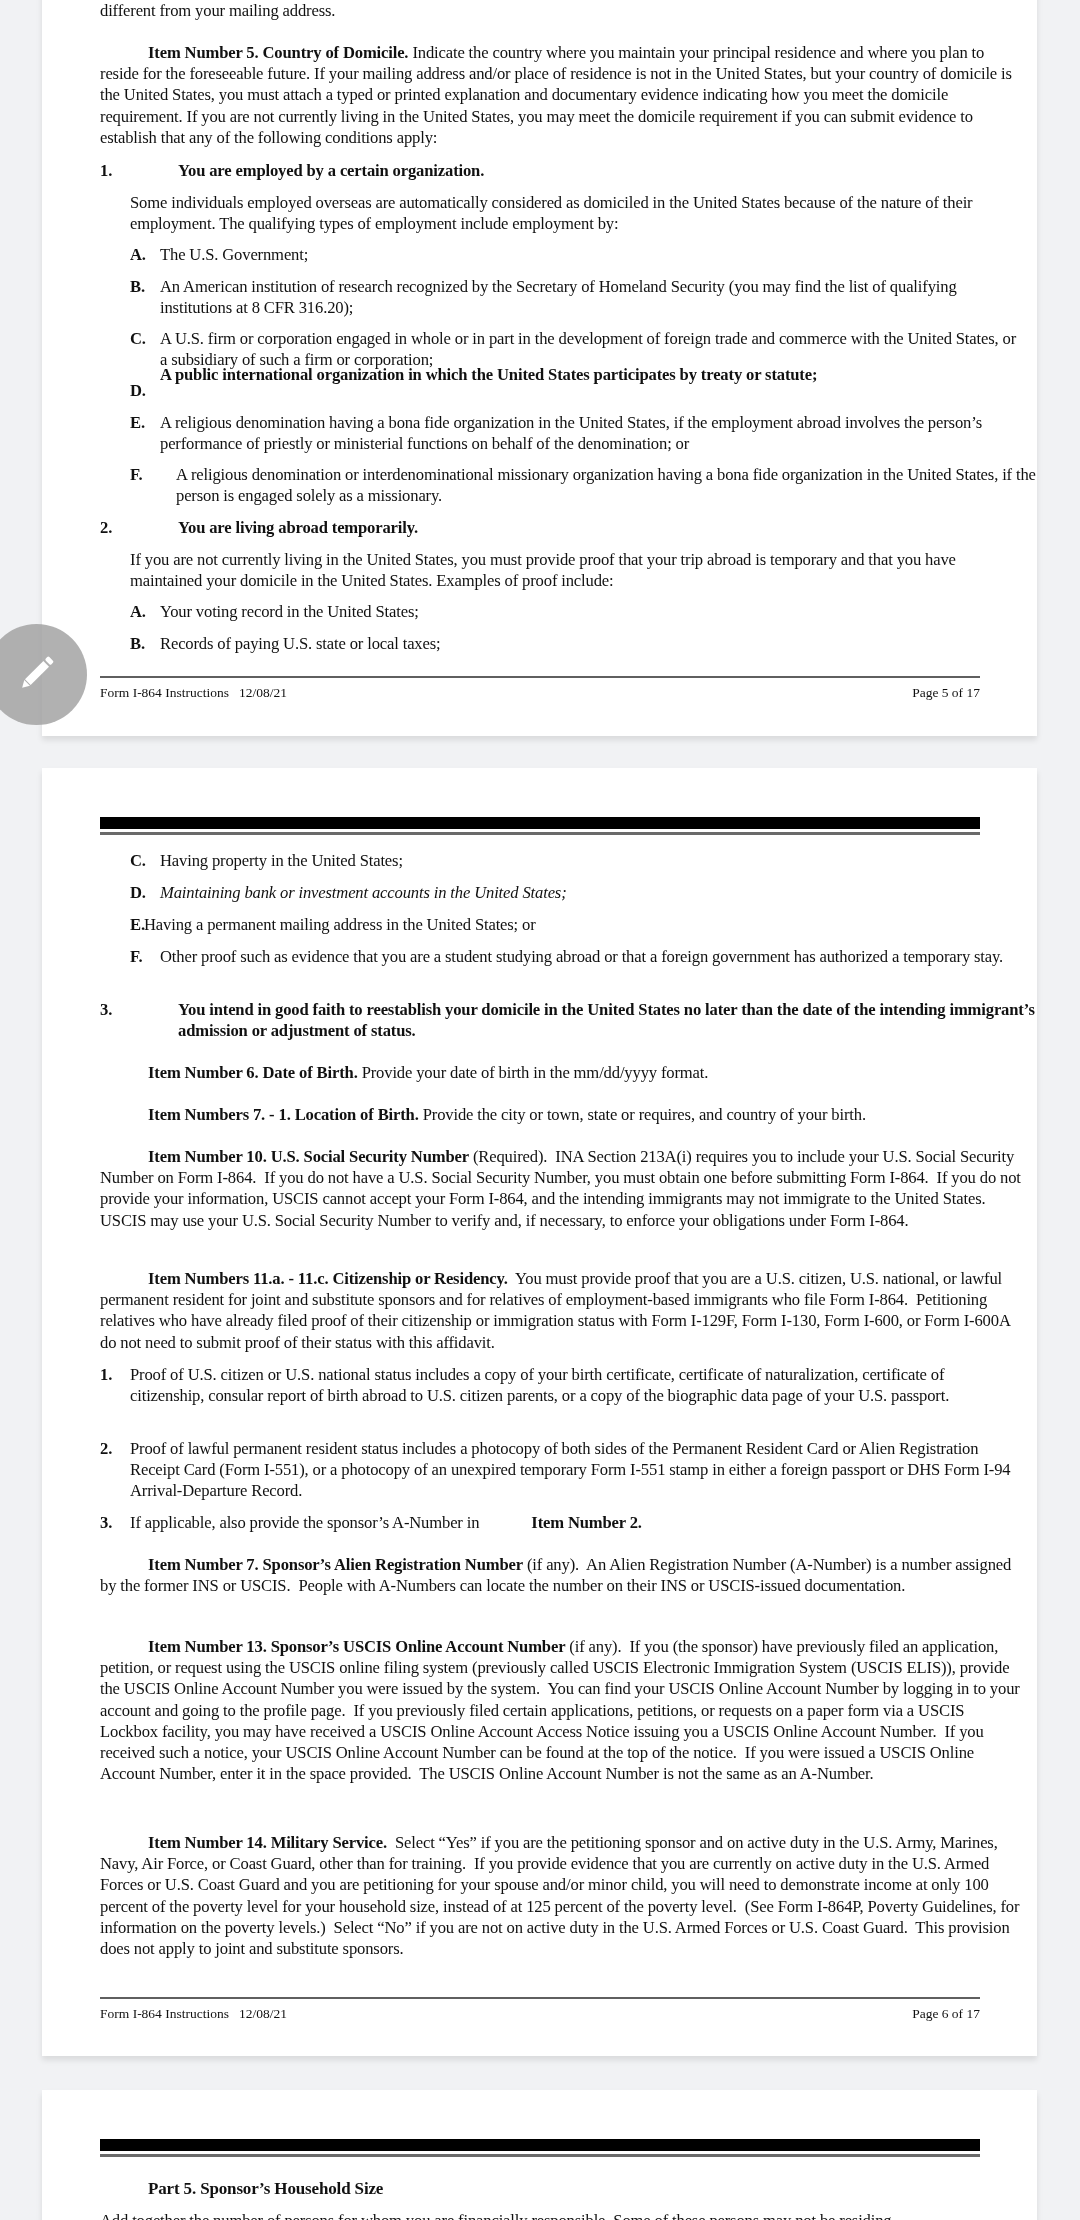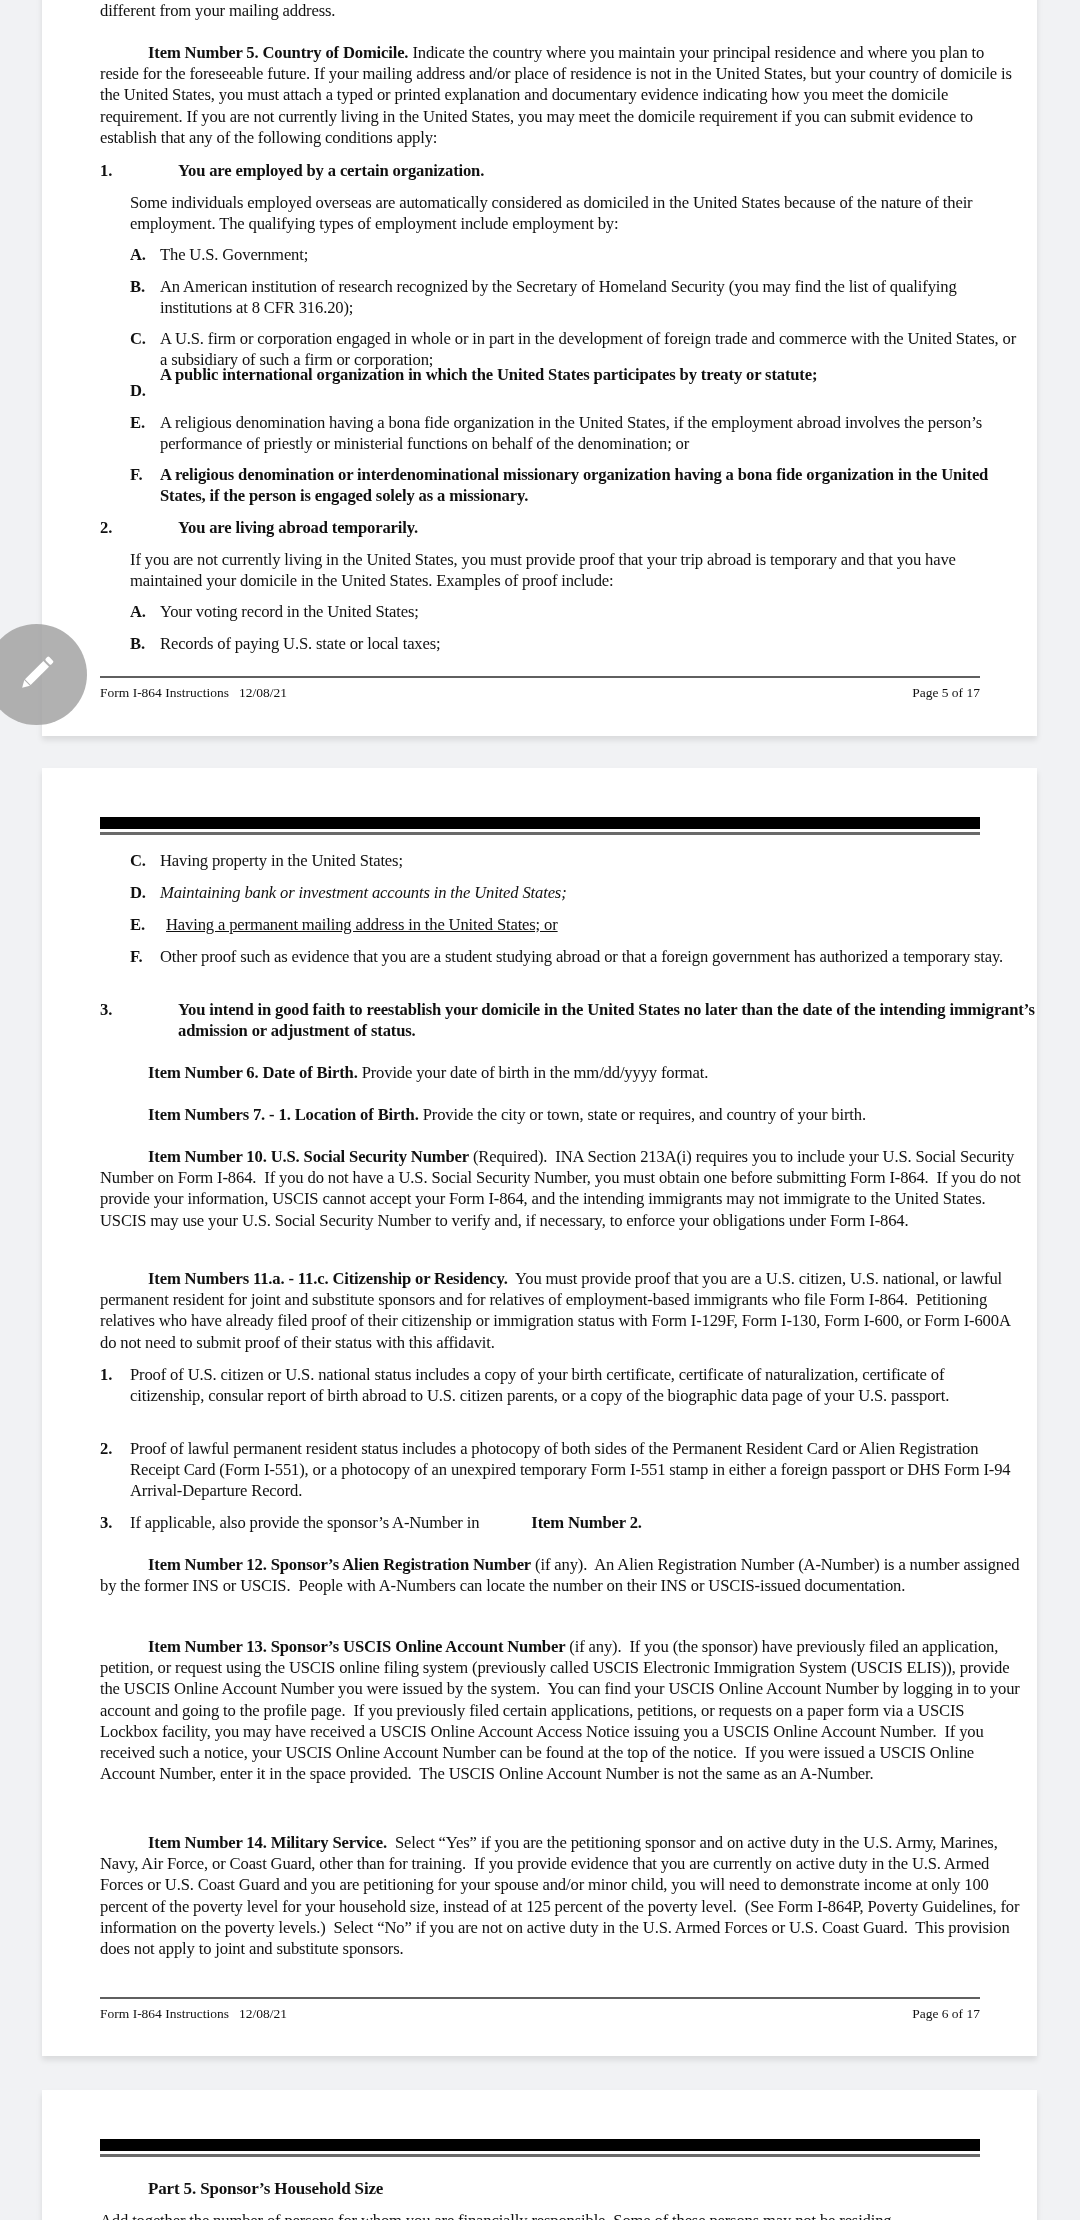--- a/index.html
+++ b/index.html
@@ -57,21 +57,21 @@
       <span class="lbl" style="top:348px; left:30px;">C.</span>
       <span class="item" style="top:348px; left:60px; width:860px;">A U.S. firm or corporation engaged in whole or in part in the development of foreign trade and commerce with the United States, or a subsidiary of such a firm or corporation;</span>
 
       <span class="lbl" style="top:400px; left:30px;">D.</span>
       <span class="item" style="top:384px; left:60px; width:860px;font-weight:bold;">A public international organization in which the United States participates by treaty or statute;</span>
 
       <span class="lbl" style="top:432px; left:30px;">E.</span>
       <span class="item" style="top:432px; left:60px; width:860px;">A religious denomination having a bona fide organization in the United States, if the employment abroad involves the person’s performance of priestly or ministerial functions on behalf of the denomination; or</span>
 
       <span class="lbl" style="top:484px; left:30px;">F.</span>
-      <span class="item" style="top:484px; left:60px; width:860px;font-weight:bold;">A religious denomination or interdenominational missionary organization having a bona fide organization in the United States, if the person is engaged solely as a missionary.</span>
+      <span class="item" style="top:484px; left:76px; width:860px;">A religious denomination or interdenominational missionary organization having a bona fide organization in the United States, if the person is engaged solely as a missionary.</span>
     </div>
 
     <span class="num" style="top:537px;">2.</span>
     <b class="item" style="top:537px; left:30px;">You are living abroad temporarily.</b>
     <p class="p" style="top:569px; left:30px; width:890px;">If you are not currently living in the United States, you must provide proof that your trip abroad is temporary and that you have maintained your domicile in the United States.  Examples of proof include:</p>
 
     <span class="lbl" style="top:621px; left:30px;">A.</span>
     <span class="item" style="top:621px; left:60px;">Your voting record in the United States;</span>
     <span class="lbl" style="top:653px; left:30px;">B.</span>
     <span class="item" style="top:653px; left:60px;">Records of paying U.S. state or local taxes;</span>
@@ -87,21 +87,21 @@
 <div class="page" style="top:768px; height:1288px;">
   <div class="rule-thick" style="top:49px;"></div>
   <div class="rule-under" style="top:64px;"></div>
 
   <div class="content t">
     <span class="lbl" style="top:82px; left:30px;">C.</span>
     <span class="item" style="top:82px; left:60px;">Having property in the United States;</span>
     <span class="lbl" style="top:114px; left:30px;">D.</span>
     <span class="item" style="top:114px; left:60px;font-style:italic;">Maintaining bank or investment accounts in the United States;</span>
     <span class="lbl" style="top:146px; left:30px;">E.</span>
-    <span class="item" style="top:146px; left:66px;text-decoration:underline;">Having a permanent mailing address in the United States; or</span>
+    <span class="item" style="top:146px; left:44px;">Having a permanent mailing address in the United States; or</span>
     <span class="lbl" style="top:178px; left:30px;">F.</span>
     <span class="item" style="top:178px; left:60px; width:860px;">Other proof such as evidence that you are a student studying abroad or that a foreign government has authorized a temporary stay.</span>
 
     <span class="num" style="top:231px;">3.</span>
     <b class="item" style="top:231px; left:30px; width:890px;">You intend in good faith to reestablish your domicile in the United States no later than the date of the intending immigrant’s admission or adjustment of status.</b>
 
     <p class="p" style="top:294px;"><b>Item Number 6.  Date of Birth.</b> <span>Provide your date of birth in the mm/dd/yyyy format.</span></p>
 
     <p class="p" style="top:336px;"><b>Item Numbers 7. - 1.  Location of Birth.</b> <span>Provide the city or town, state or requires, and country of your birth.</span></p>
 
@@ -109,21 +109,21 @@
 
     <p class="p" style="top:500px;"><b>Item Numbers 11.a. - 11.c.  Citizenship or Residency.</b><span style="white-space:pre-wrap;">  You must provide proof that you are a U.S. citizen, U.S. national, or lawful permanent resident for joint and substitute sponsors and for relatives of employment-based immigrants who file Form I-864.  Petitioning relatives who have already filed proof of their citizenship or immigration status with Form I-129F, Form I-130, Form I-600, or Form I-600A do not need to submit proof of their status with this affidavit.</span></p>
 
     <span class="num" style="top:596px;">1.</span>
     <span class="item" style="top:596px; left:30px; width:890px;">Proof of U.S. citizen or U.S. national status includes a copy of your birth certificate, certificate of naturalization, certificate of citizenship, consular report of birth abroad to U.S. citizen parents, or a copy of the biographic data page of your U.S. passport.</span>
     <span class="num" style="top:670px;">2.</span>
     <span class="item" style="top:670px; left:30px; width:890px;">Proof of lawful permanent resident status includes a photocopy of both sides of the Permanent Resident Card or Alien Registration Receipt Card (Form I-551), or a photocopy of an unexpired temporary Form I-551 stamp in either a foreign passport or DHS Form I-94 Arrival-Departure Record.</span>
     <span class="num" style="top:744px;">3.</span>
     <span class="item" style="top:744px; left:30px;"><span>If applicable, also provide the sponsor’s A-Number in </span><b>Item Number 2.</b></span>
 
-    <p class="p" style="top:786px;"><b>Item Number 12.  Sponsor’s Alien Registration Number</b><span> (if any).</span><span style="white-space:pre-wrap;">  An Alien Registration Number (A-Number) is a number assigned by the former INS or USCIS.  People with A-Numbers can locate the number on their INS or USCIS-issued documentation.</span></p>
+    <p class="p" style="top:786px;"><b>Item Number 7.  Sponsor’s Alien Registration Number</b><span> (if any).</span><span style="white-space:pre-wrap;">  An Alien Registration Number (A-Number) is a number assigned by the former INS or USCIS.  People with A-Numbers can locate the number on their INS or USCIS-issued documentation.</span></p>
 
     <p class="p" style="top:868px;"><b>Item Number 13.  Sponsor’s USCIS Online Account Number</b><span> (if any).</span><span style="white-space:pre-wrap;">  If you (the sponsor) have previously filed an application, petition, or request using the USCIS online filing system (previously called USCIS Electronic Immigration System (USCIS ELIS)), provide the USCIS Online Account Number you were issued by the system.  You can find your USCIS Online Account Number by logging in to your account and going to the profile page.  If you previously filed certain applications, petitions, or requests on a paper form via a USCIS Lockbox facility, you may have received a USCIS Online Account Access Notice issuing you a USCIS Online Account Number.  If you received such a notice, your USCIS Online Account Number can be found at the top of the notice.  If you were issued a USCIS Online Account Number, enter it in the space provided.  The USCIS Online Account Number is not the same as an A-Number.</span></p>
 
     <p class="p" style="top:1064px;"><b>Item Number 14.  Military Service.</b><span style="white-space:pre-wrap;">  Select “Yes” if you are the petitioning sponsor and on active duty in the U.S. Army, Marines, Navy, Air Force, or Coast Guard, other than for training.  If you provide evidence that you are currently on active duty in the U.S. Armed Forces or U.S. Coast Guard and you are petitioning for your spouse and/or minor child, you will need to demonstrate income at only 100 percent of the poverty level for your household size, instead of at 125 percent of the poverty level.  (See Form I-864P, Poverty Guidelines, for information on the poverty levels.)  Select “No” if you are not on active duty in the U.S. Armed Forces or U.S. Coast Guard.  This provision does not apply to joint and substitute sponsors.</span></p>
   </div>
 
   <div class="rule-thin" style="top:1229px;"></div>
   <div class="footer" style="top:1238px;">
     <span class="left" style="white-space:pre;">Form I-864 Instructions   12/08/21</span>
     <span class="right">Page 6 of 17</span>

